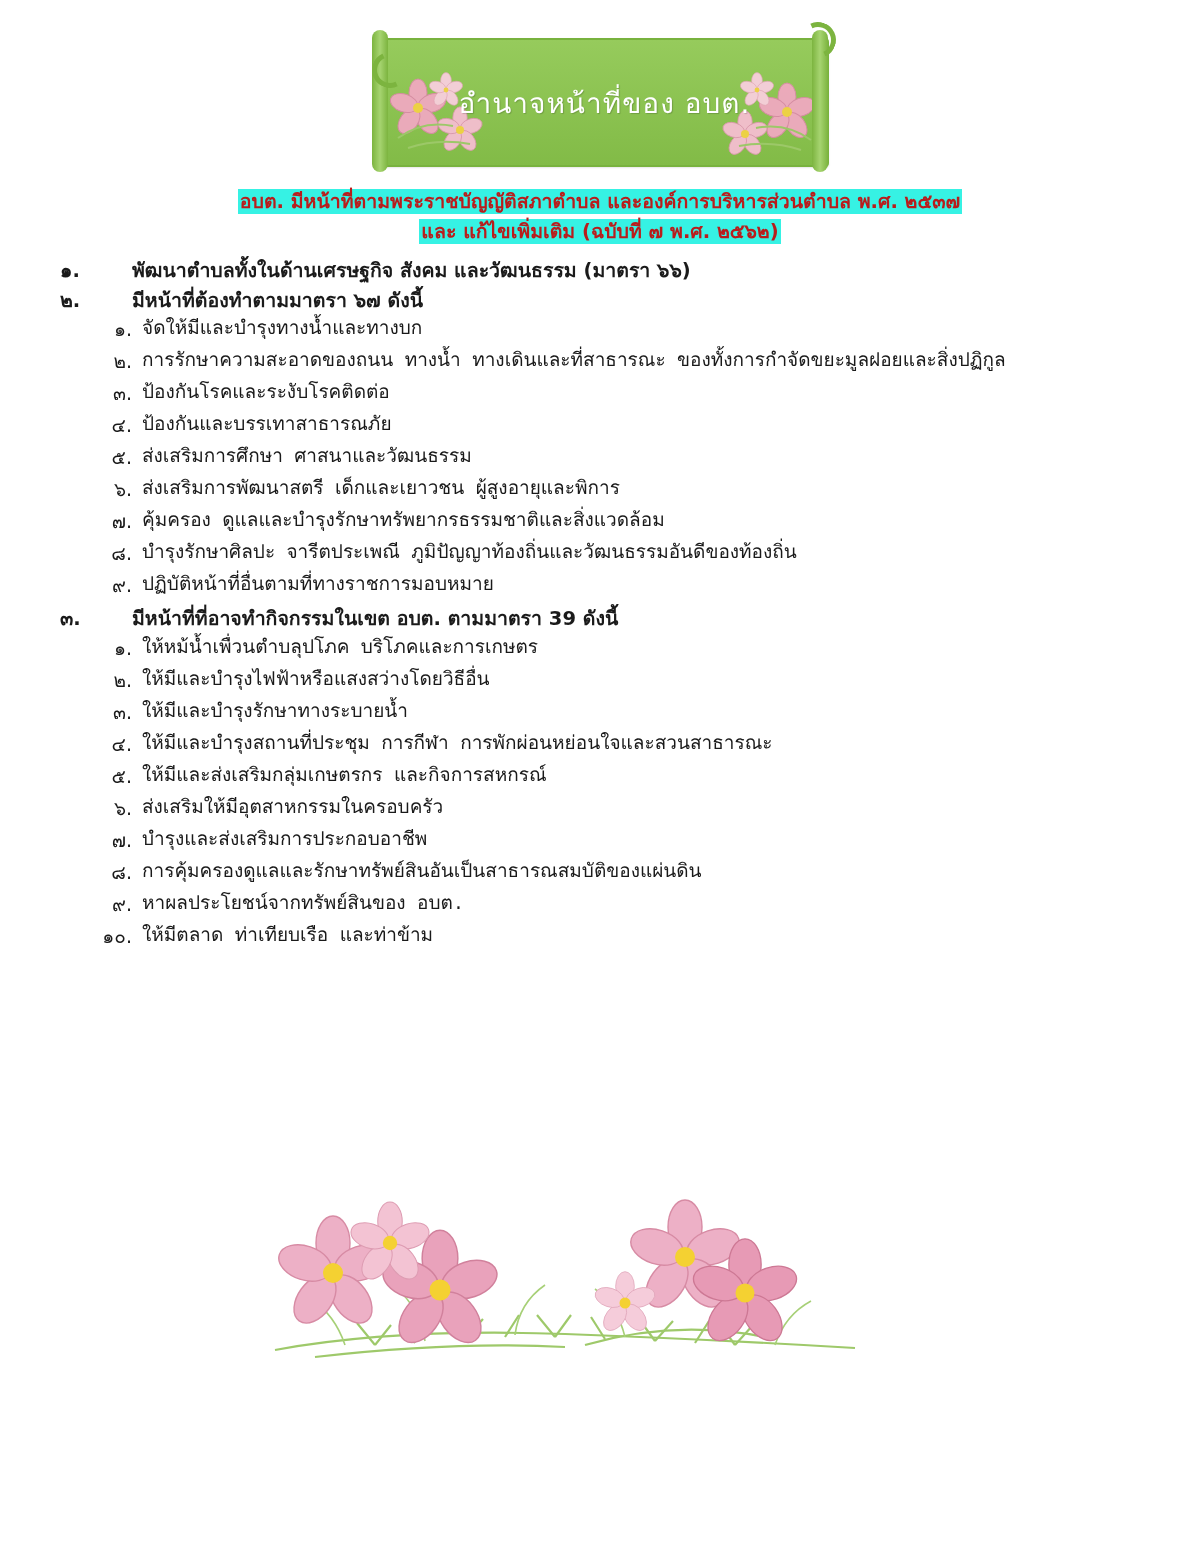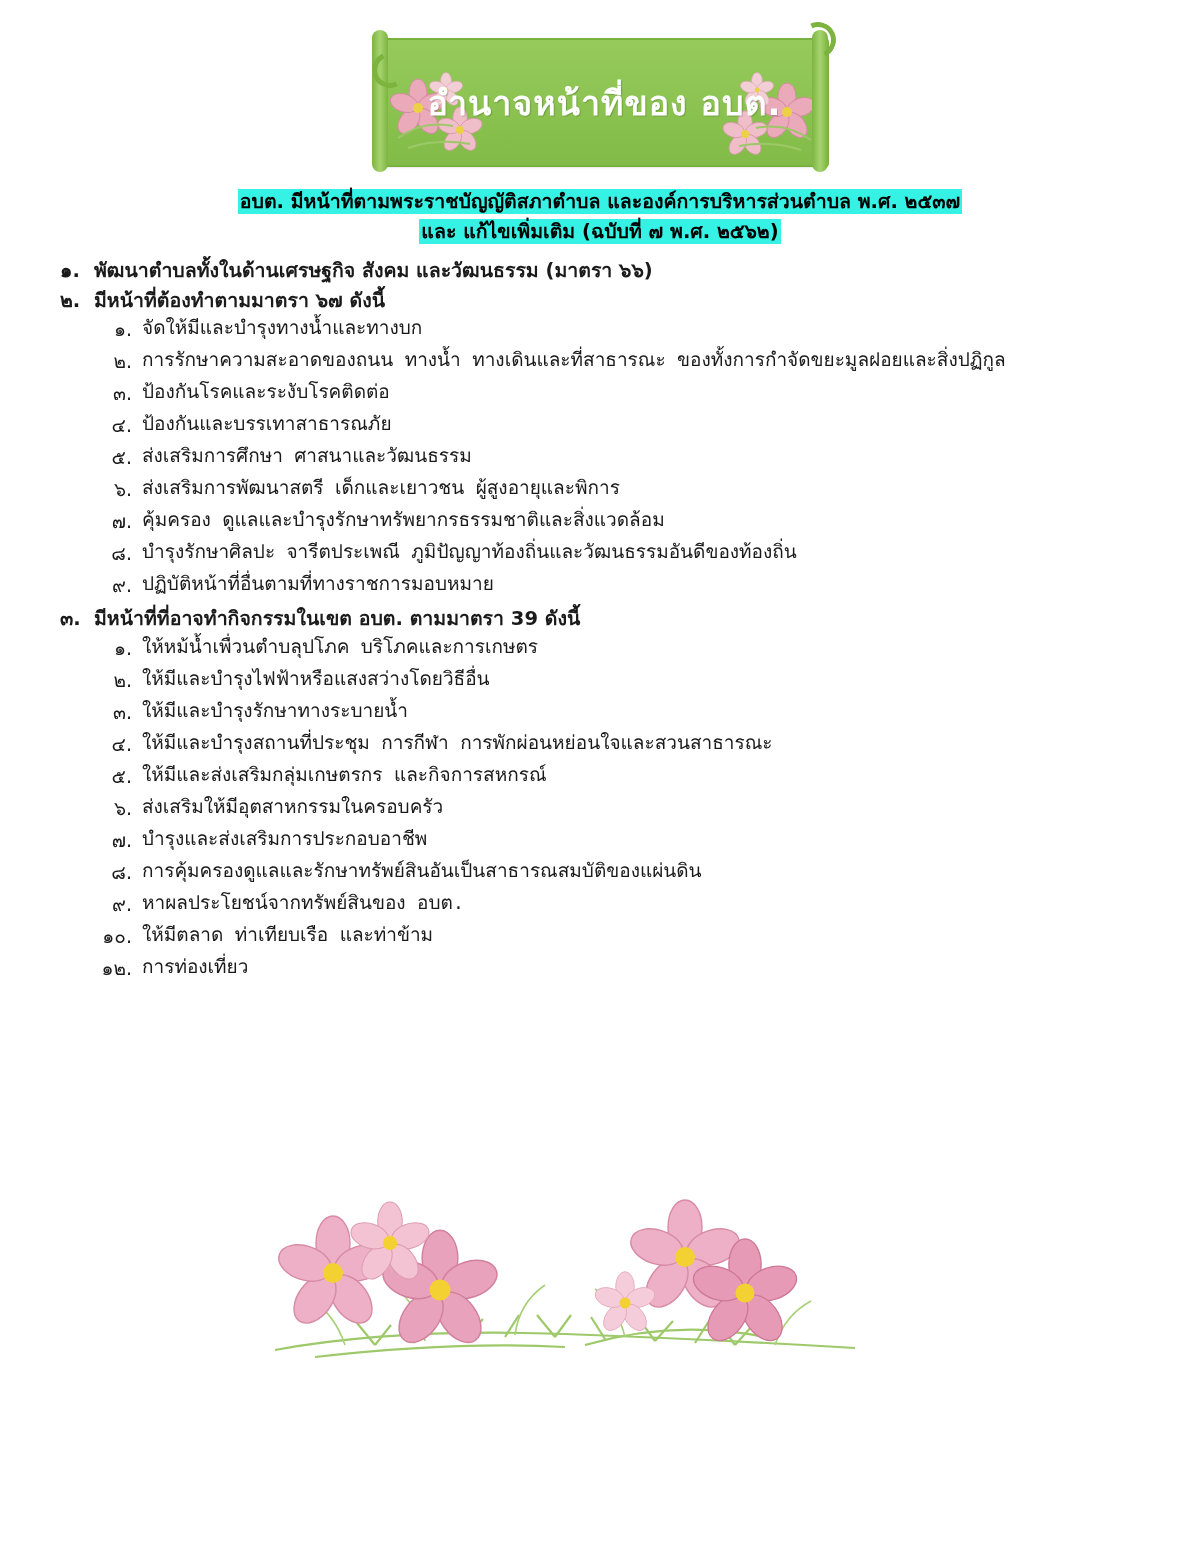--- a/index.html
+++ b/index.html
@@ -32,22 +32,22 @@
     background: linear-gradient(180deg, #96cb5c 0%, #82bb47 100%);
     border: 2px solid #78b23e;
     border-radius: 4px;
     box-shadow: 0 1px 2px rgba(0,0,0,0.10);
     display: flex;
     align-items: center;
     justify-content: center;
     overflow: hidden;
   }
   .banner-title {
-    font-size: 34px;
-    font-weight: bold;
+    font-size: 28px;
+    font-weight: normal;
     color: #ffffff;
     letter-spacing: 1px;
     text-shadow: 1px 1px 1px rgba(0,0,0,0.18);
     z-index: 4;
     position: relative;
     white-space: nowrap;
   }
   
   .ribbon-pole {
     position: absolute;
@@ -83,21 +83,21 @@
   .banner-flowers.fl-right { right: 6px; bottom: -10px; }
 
   
   .subtitle-block {
     text-align: center;
     margin-top: 2px;
     line-height: 1.55;
   }
   .hl {
     background: #36f2e4;
-    color: #000000;
+    color: #b91c1c;
     font-size: 19.5px;
     font-weight: bold;
     padding: 1px 2px;
   }
 
   
   .content {
     padding: 14px 40px 0 60px;
     font-size: 19px;
     line-height: 1.0;
@@ -107,21 +107,21 @@
     align-items: flex-start;
     margin: 0 0 10px 0;
     font-weight: bold;
     font-size: 19.5px;
   }
   .lvl1 .num {
     width: 34px;
     flex: 0 0 34px;
     text-align: left;
   }
-  .lvl1 .txt { flex: 1; }
+  .lvl1 .txt { flex: 1; margin-left: 38px; }
 
   .sub-list {
     margin: 0 0 14px 0;
     padding: 0;
   }
   .lvl2 {
     display: flex;
     align-items: flex-start;
     margin: 0 0 13px 0;
     padding-left: 30px;
@@ -332,24 +332,20 @@
       <span class="num">๘.</span>
       <span class="txt">การคุ้มครองดูแลและรักษาทรัพย์สินอันเป็นสาธารณสมบัติของแผ่นดิน</span>
     </div>
     <div class="lvl2">
       <span class="num">๙.</span>
       <span class="txt">หาผลประโยชน์จากทรัพย์สินของ อบต.</span>
     </div>
     <div class="lvl2">
       <span class="num">๑๐.</span>
       <span class="txt">ให้มีตลาด ท่าเทียบเรือ และท่าข้าม</span>
-    </div>
-    <div class="lvl2">
-      <span class="num">๑๒.</span>
-      <span class="txt">การท่องเที่ยว</span>
     </div>
   </div>
 
 </div>
 
 <svg class="footer-art" viewBox="0 0 620 180">
 
   <g stroke="#9ec96a" stroke-width="2.2" fill="none">
     <path d="M20 155 q120 -22 290 -16 q160 6 290 14"></path>
     <path d="M60 162 q140 -16 250 -10"></path>

